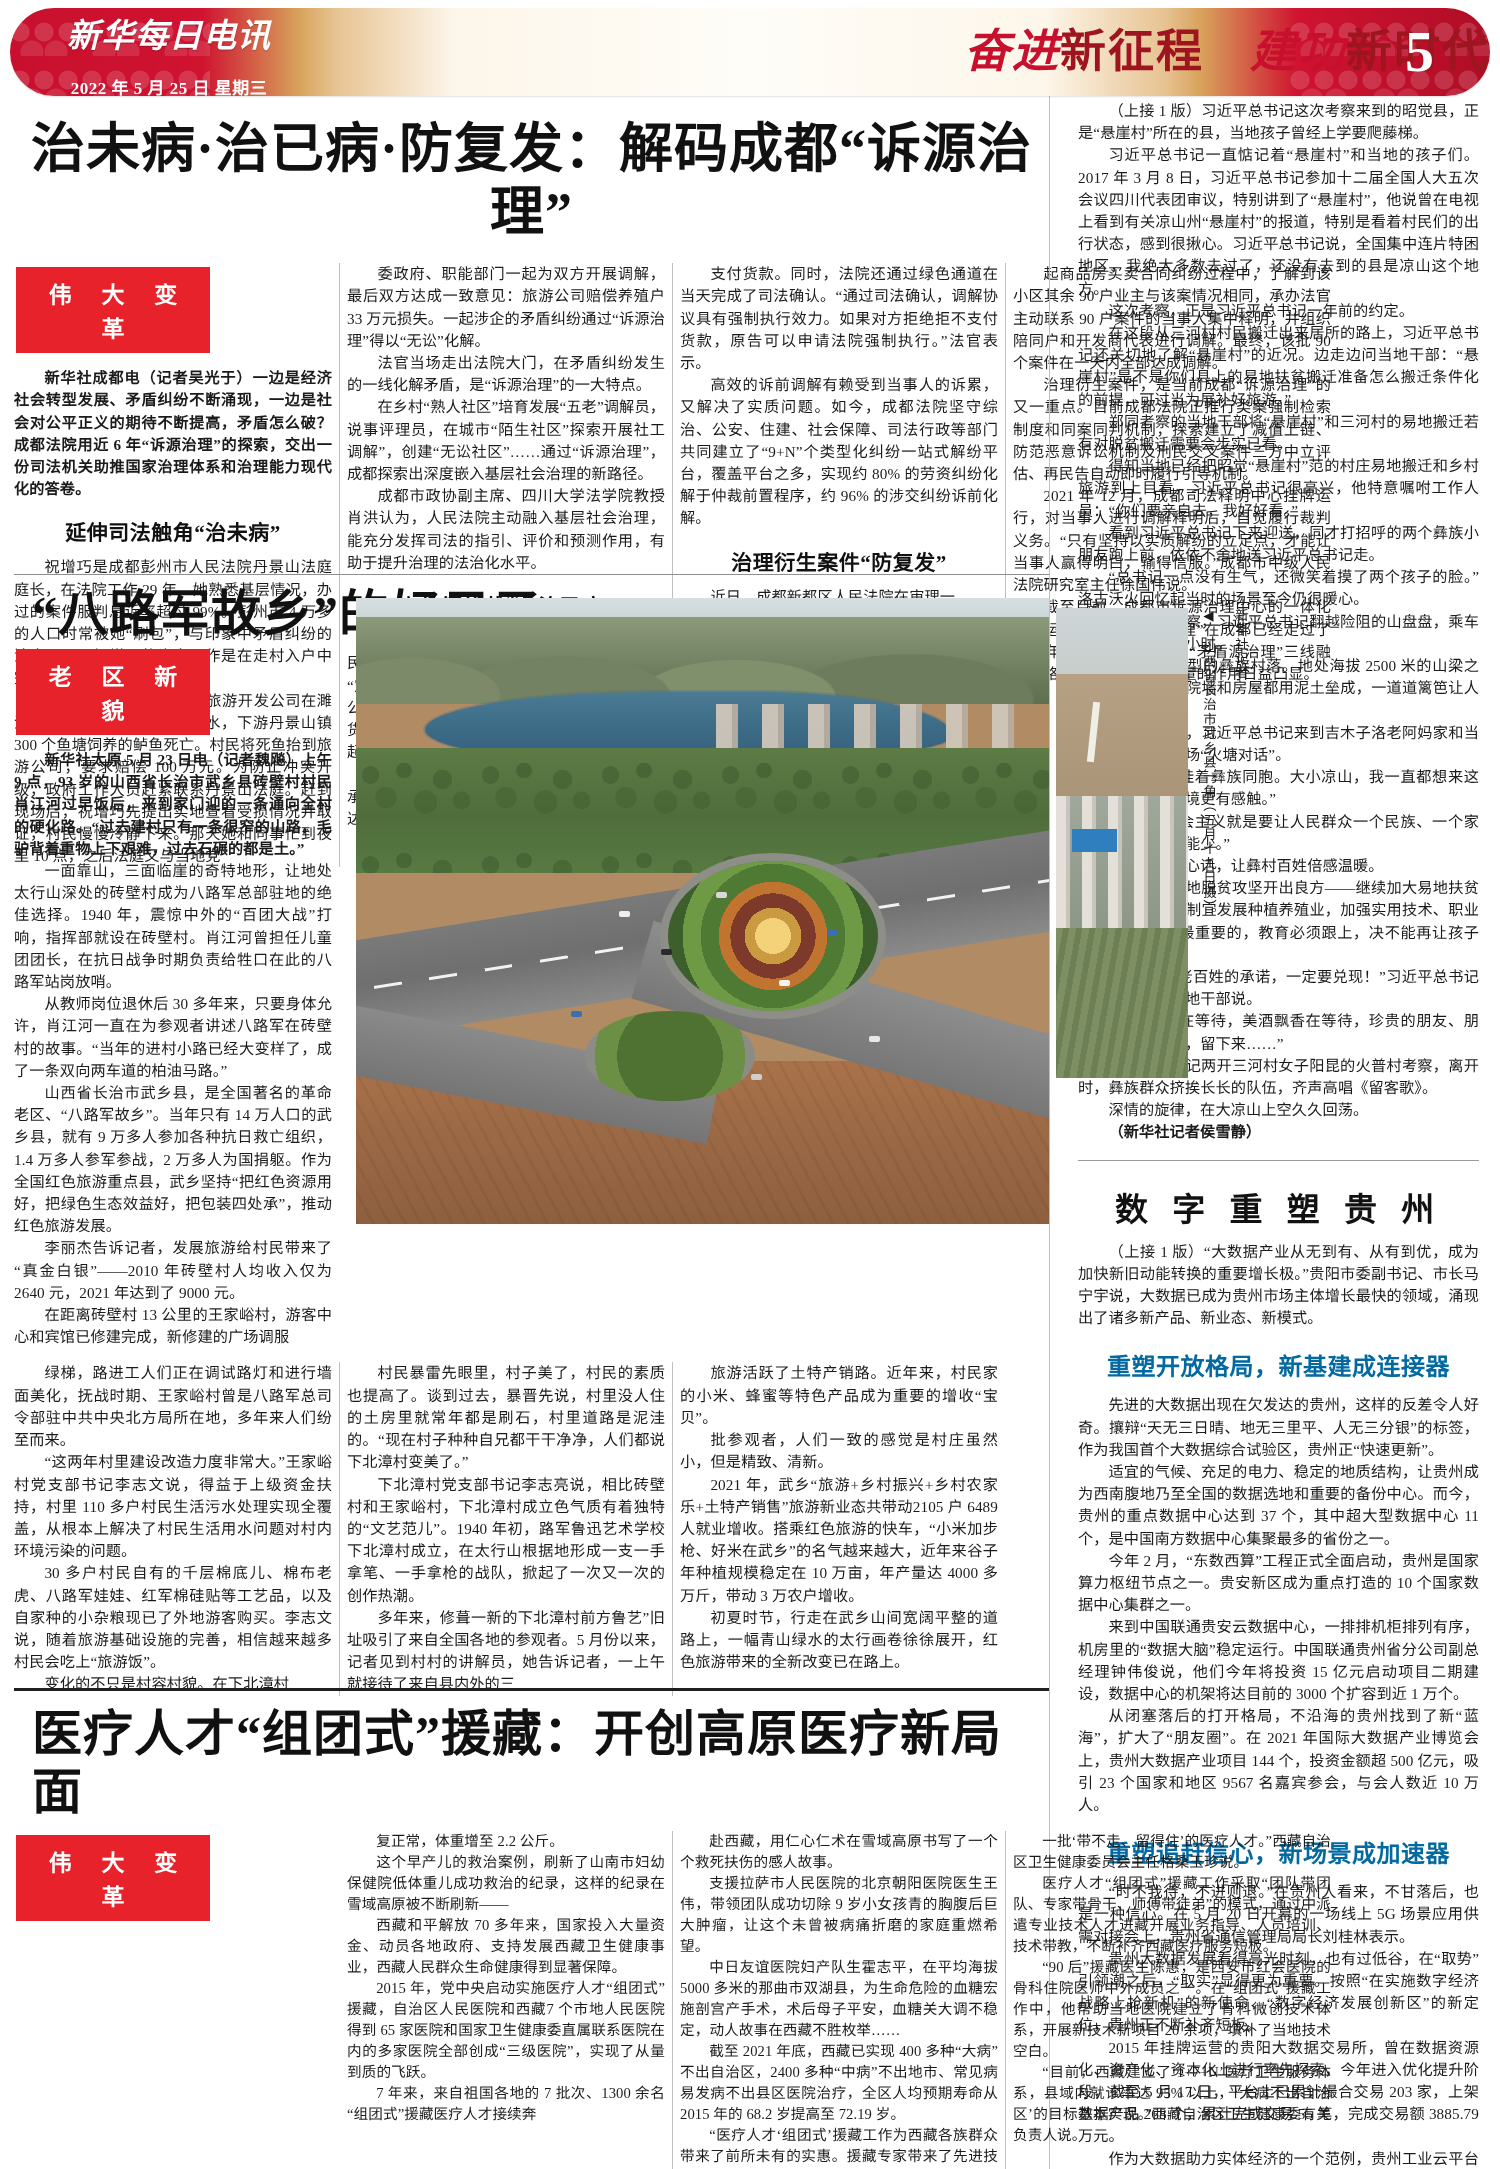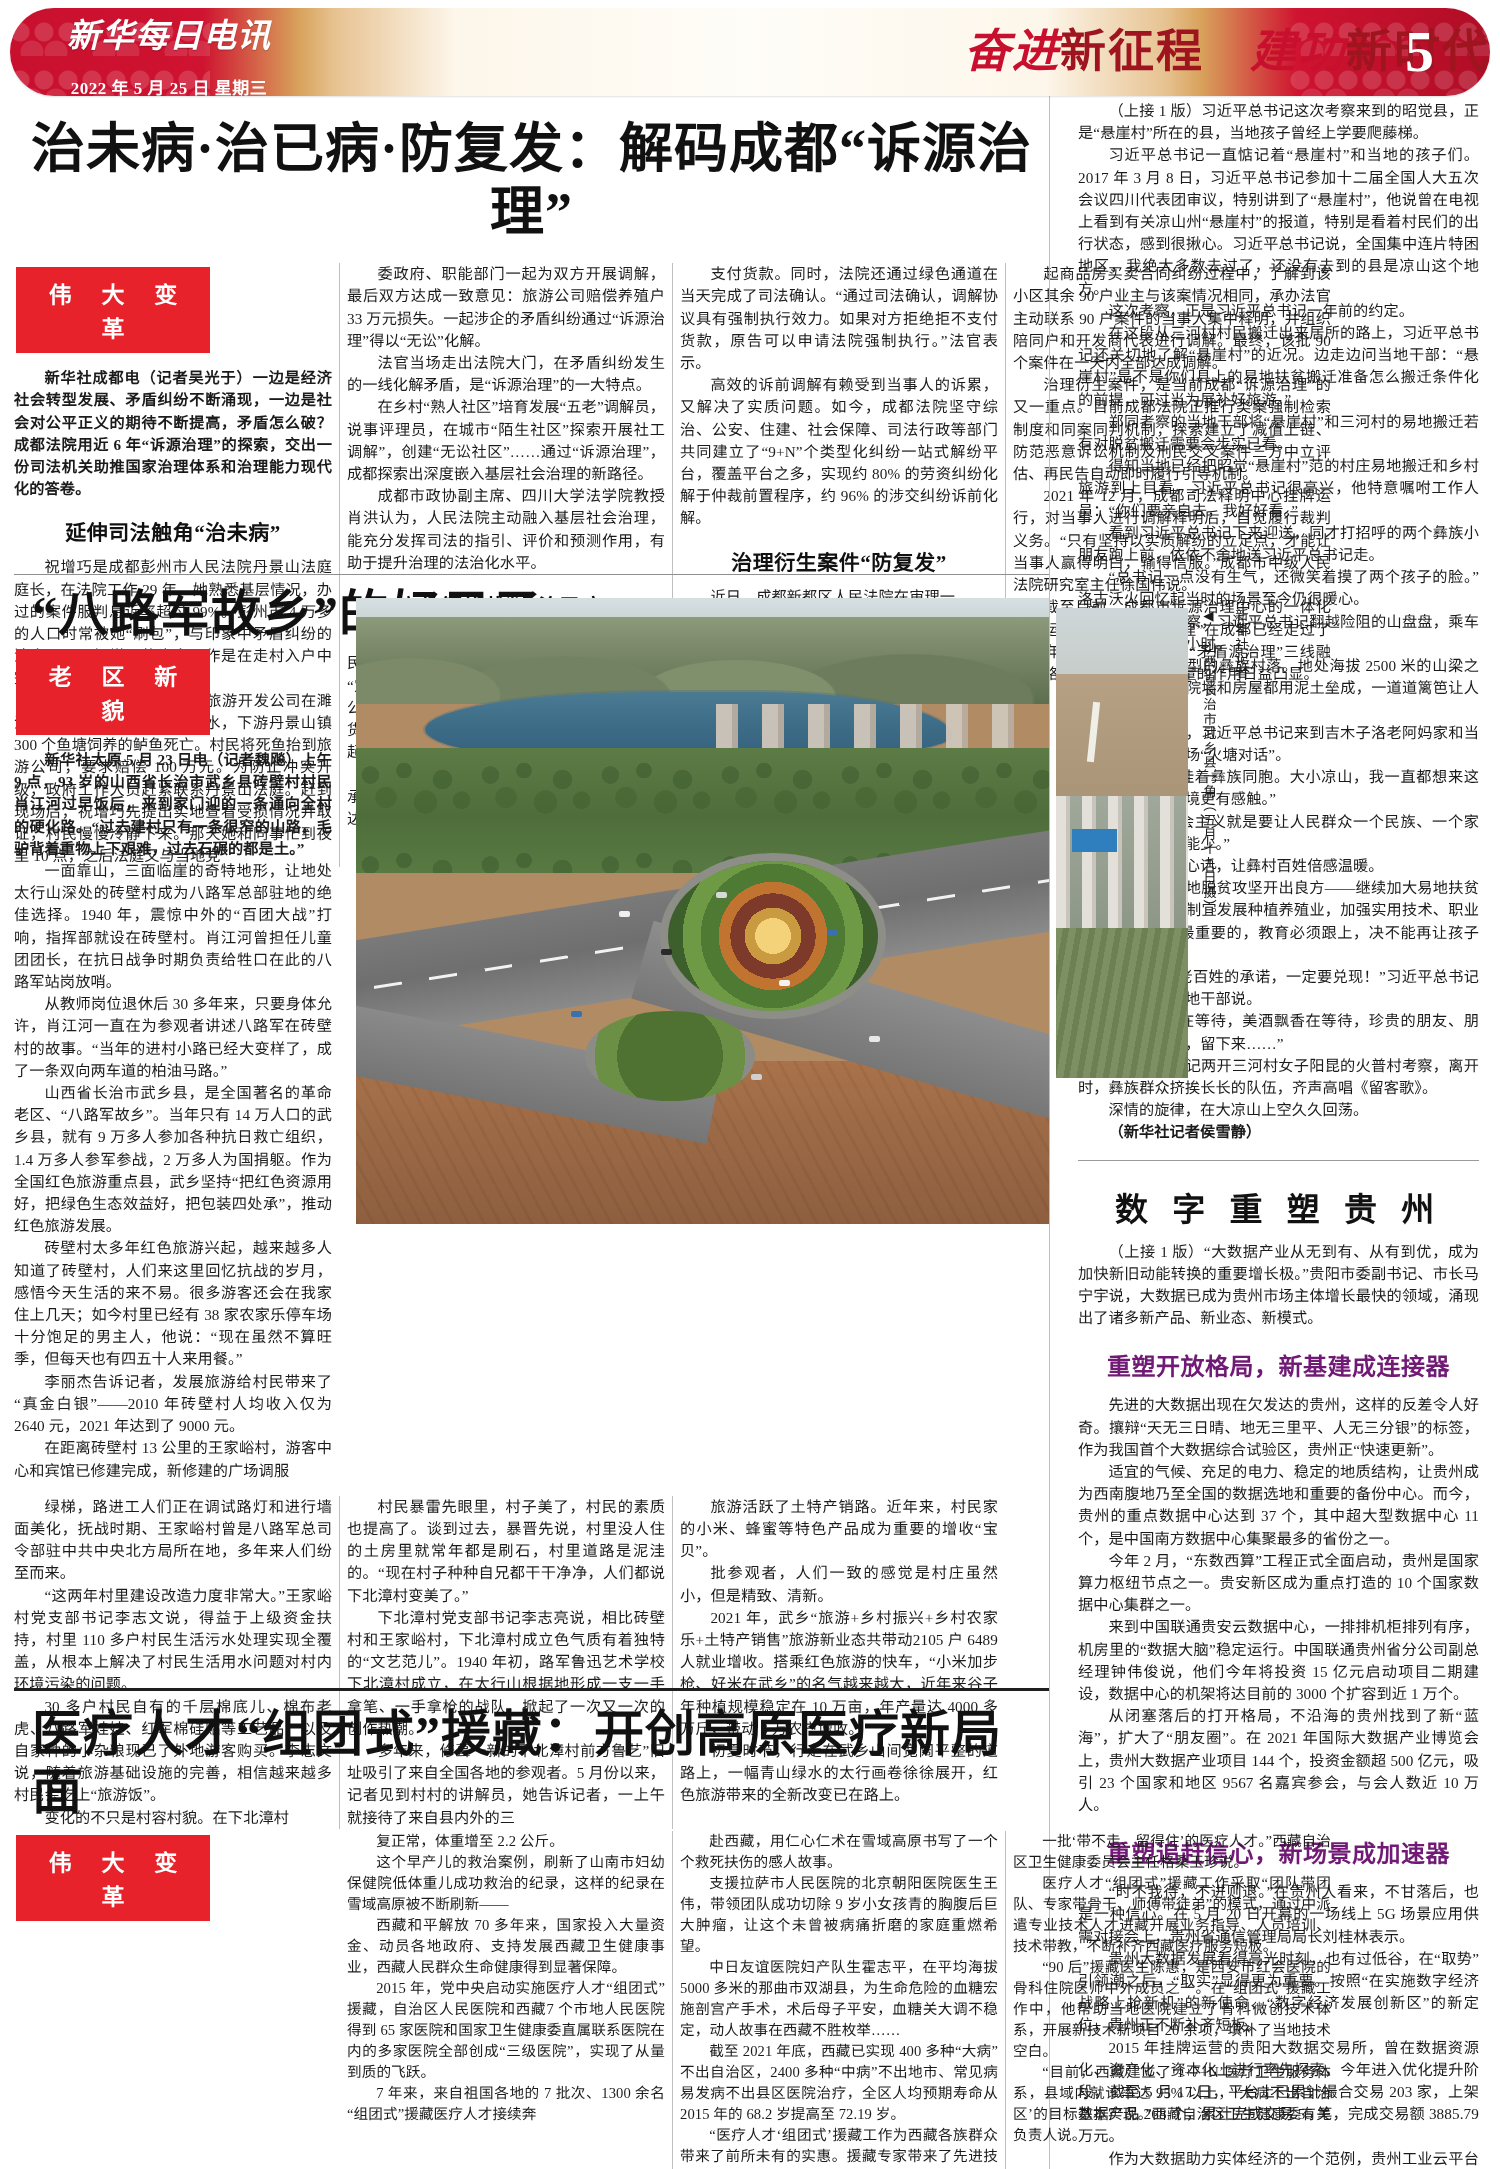--- a/index.html
+++ b/index.html
@@ -90,21 +90,21 @@
     text-align:center;padding:9px 0 9px 12px;
     width:182px;margin:4px 0 14px 2px;
   }
 
   .subhead{
     font-weight:bold;font-size:21px;text-align:center;
     margin:16px 0 10px 0;letter-spacing:.5px;color:#111;
   }
   .secthead{
     font-weight:bold;font-size:24px;text-align:center;
-    margin:18px 0 12px 0;letter-spacing:.5px;color:#701a75;
+    margin:18px 0 12px 0;letter-spacing:.5px;color:#0369a1;
   }
   .bigsect{
     font-size:33px;font-weight:bold;text-align:center;letter-spacing:8px;
     margin:22px 0 10px 0;color:#111;
   }
 
   
   p.body{
     font-size:15.2px;line-height:22.2px;
     text-align:justify;text-justify:inter-ideograph;
@@ -373,21 +373,20 @@
       </div>
       <div class="photo-cap credit" style="right:2px;">新华社记者杨晨光摄</div>
     </div>
 
     <div style="width:318px;">
       <div class="redlabel">老 区 新 貌</div>
       <p class="body lead">新华社太原 5 月 23 日电（记者魏飚）上午 9 点，93 岁的山西省长治市武乡县砖壁村村民肖江河过早饭后，来到家门迎的一条通向全村的硬化路。“过去建村只有一条很窄的山路，毛驴背着重物上下艰难，过去石碾的都是土。”</p>
       <p class="body">一面靠山，三面临崖的奇特地形，让地处太行山深处的砖壁村成为八路军总部驻地的绝佳选择。1940 年，震惊中外的“百团大战”打响，指挥部就设在砖壁村。肖江河曾担任儿童团团长，在抗日战争时期负责给牲口在此的八路军站岗放哨。</p>
       <p class="body">从教师岗位退休后 30 多年来，只要身体允许，肖江河一直在为参观者讲述八路军在砖壁村的故事。“当年的进村小路已经大变样了，成了一条双向两车道的柏油马路。”</p>
       <p class="body">山西省长治市武乡县，是全国著名的革命老区、“八路军故乡”。当年只有 14 万人口的武乡县，就有 9 万多人参加各种抗日救亡组织，1.4 万多人参军参战，2 万多人为国捐躯。作为全国红色旅游重点县，武乡坚持“把红色资源用好，把绿色生态效益好，把包装四处承”，推动红色旅游发展。</p>
-      <p class="body">砖壁村太多年红色旅游兴起，越来越多人知道了砖壁村，人们来这里回忆抗战的岁月，感悟今天生活的来不易。很多游客还会在我家住上几天；如今村里已经有 38 家农家乐停车场十分饱足的男主人，他说：“现在虽然不算旺季，但每天也有四五十人来用餐。”</p>
       <p class="body">李丽杰告诉记者，发展旅游给村民带来了“真金白银”——2010 年砖壁村人均收入仅为 2640 元，2021 年达到了 9000 元。</p>
       <p class="body">在距离砖壁村 13 公里的王家峪村，游客中心和宾馆已修建完成，新修建的广场调服</p>
     </div>
 
     <div class="tri-col" style="margin-top:14px;">
       <div class="col">
         <p class="body">绿梯，路进工人们正在调试路灯和进行墙面美化，抚战时期、王家峪村曾是八路军总司令部驻中共中央北方局所在地，多年来人们纷至而来。</p>
         <p class="body">“这两年村里建设改造力度非常大。”王家峪村党支部书记李志文说，得益于上级资金扶持，村里 110 多户村民生活污水处理实现全覆盖，从根本上解决了村民生活用水问题对村内环境污染的问题。</p>
         <p class="body">30 多户村民自有的千层棉底儿、棉布老虎、八路军娃娃、红军棉硅贴等工艺品，以及自家种的小杂粮现已了外地游客购买。李志文说，随着旅游基础设施的完善，相信越来越多村民会吃上“旅游饭”。</p>
         <p class="body">变化的不只是村容村貌。在下北漳村</p>

